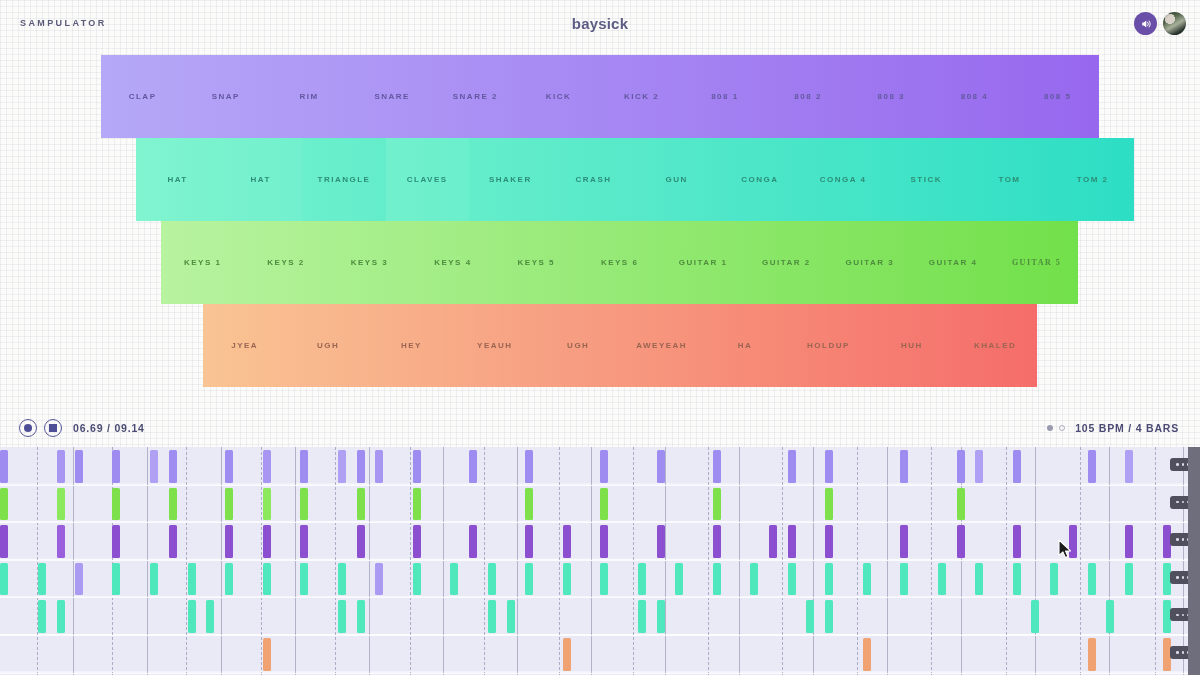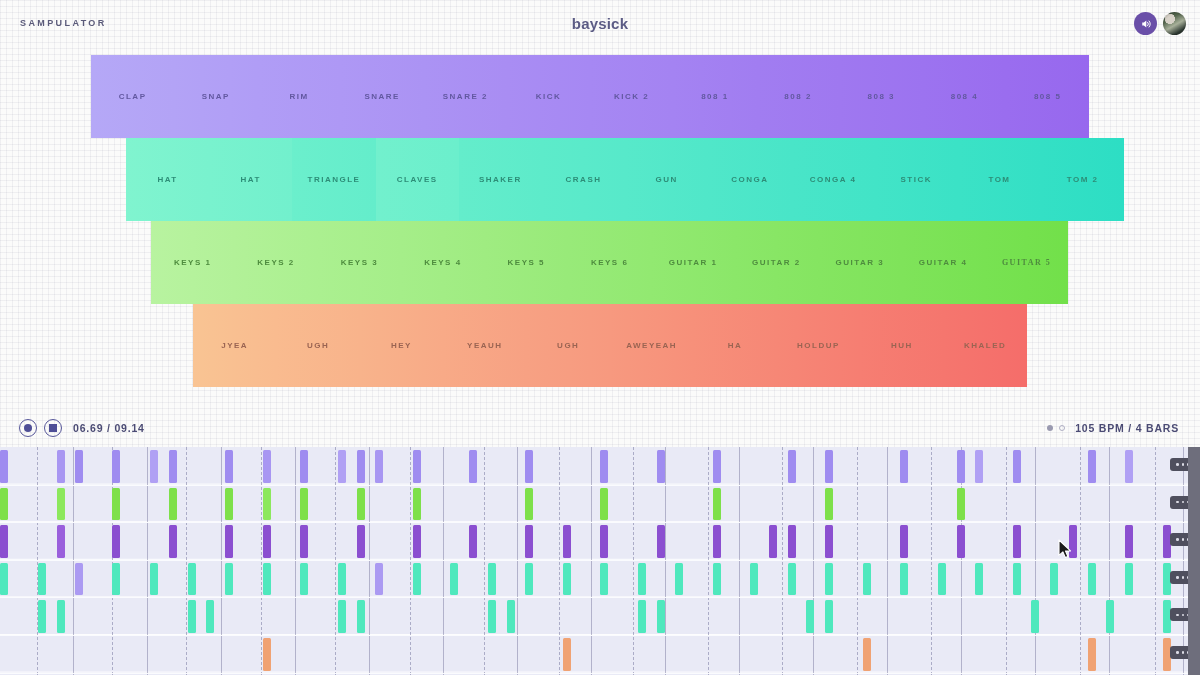--- a/index.html
+++ b/index.html
@@ -35,21 +35,21 @@
   #sound-button svg { display:block; }
   #avatar {
     width:23px; height:23px; border-radius:50%; cursor:pointer;
     background:
       radial-gradient(circle at 30% 30%, #d8d2c8 0 22%, transparent 23%),
       linear-gradient(150deg,#3c4a3a 0%,#54664c 30%,#a8b09a 55%,#2f3a33 80%,#1d231f 100%);
     box-shadow:inset 0 0 3px rgba(0,0,0,.35);
   }
 
   
-  #pads { position:absolute; top:0; left:8px; width:968px; height:410px; }
+  #pads { position:absolute; top:0; left:18px; width:968px; height:410px; }
   .pad-row { position:absolute; height:83px; display:flex; }
   .pad {
     position:relative; display:flex; align-items:center; justify-content:center;
     cursor:pointer; height:100%;
     font-size:8px; letter-spacing:1.5px; font-weight:bold;
     user-select:none;
   }
   .pad-label { pointer-events:none; }
   #row0 { top:55px;  left:83px;  }
   #row1 { top:138px; left:118px; }

